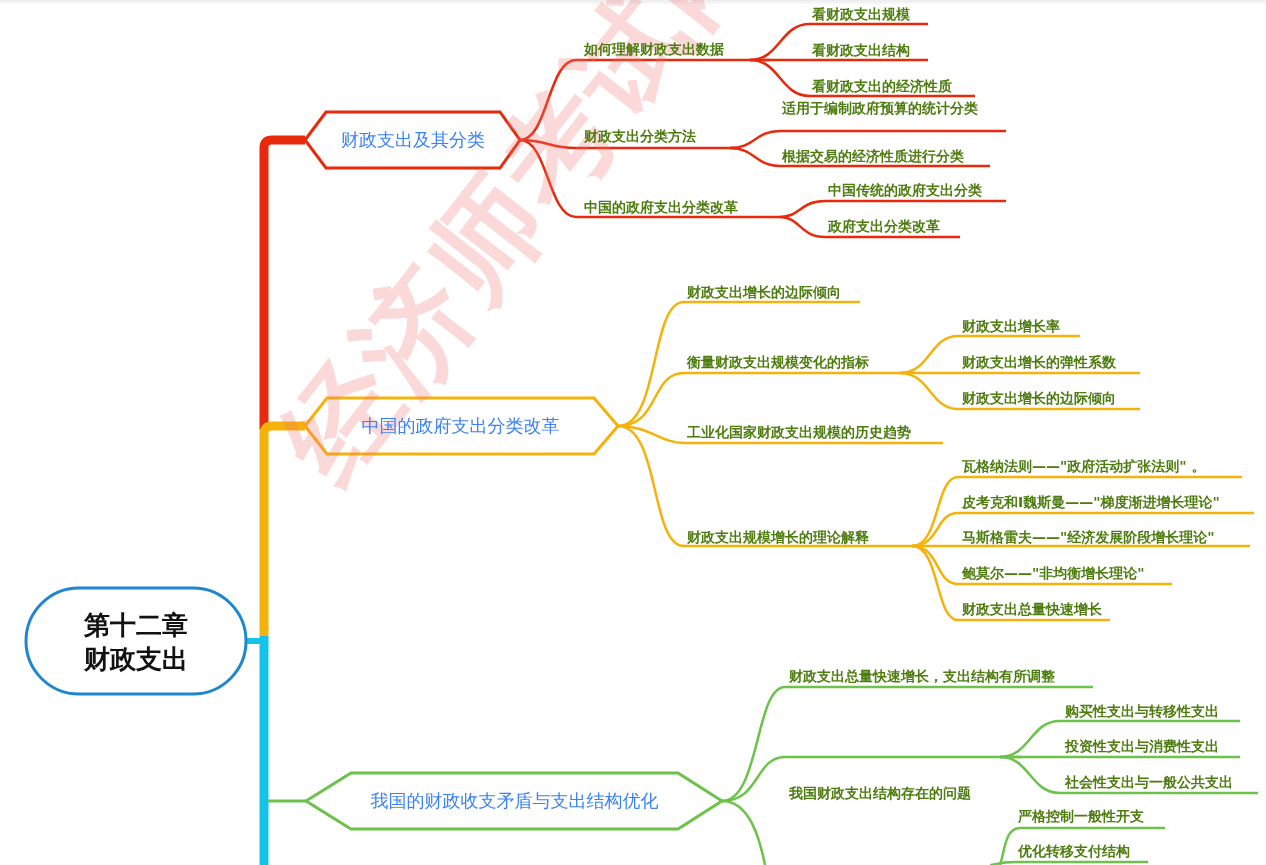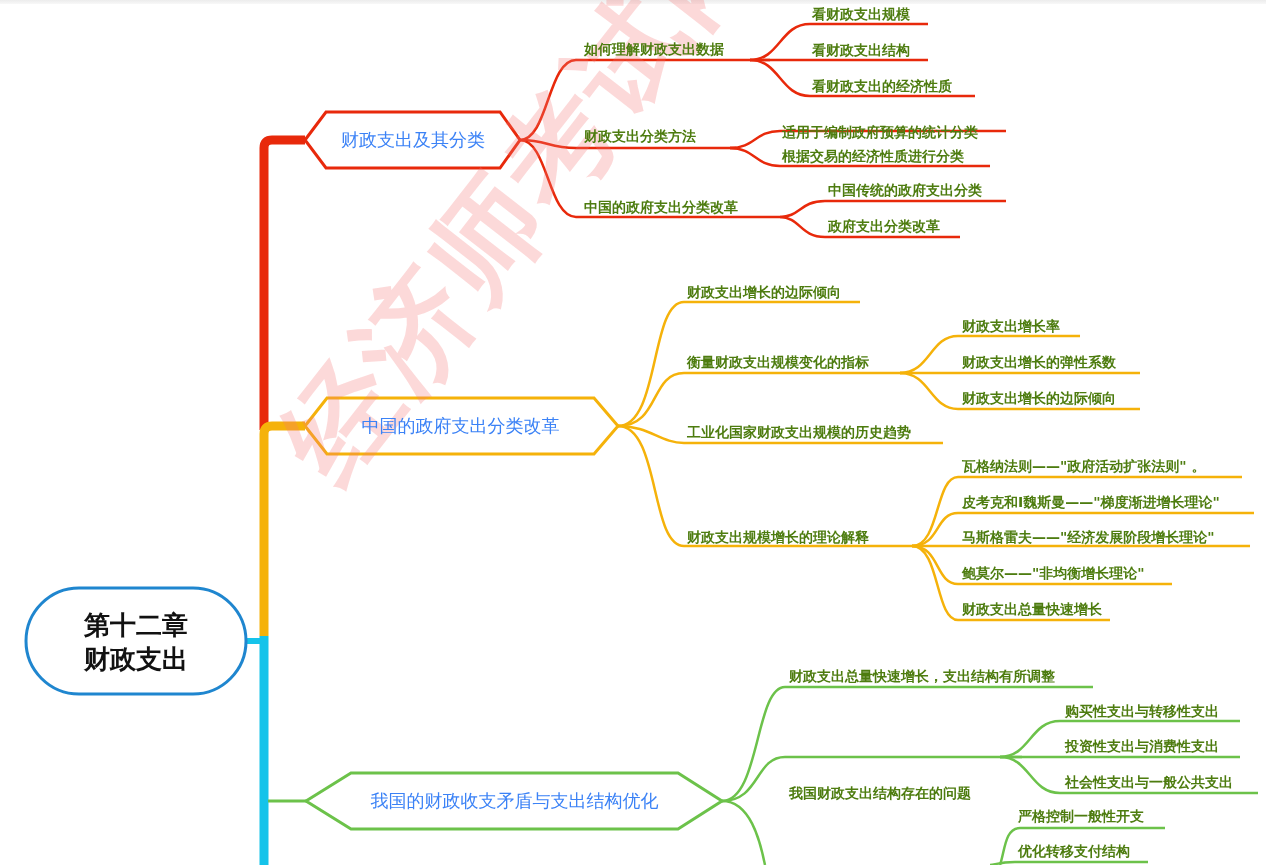--- a/index.html
+++ b/index.html
@@ -159,21 +159,21 @@
 <div class="branch-label" style="left:351px; top:790px; width:327px;">我国的财政收支矛盾与支出结构优化</div>
 
 <div class="label" style="left:584px; top:41px;">如何理解财政支出数据</div>
 <div class="label" style="left:584px; top:129px;font-family:Liberation Serif, serif;">财政支出分类方法</div>
 <div class="label" style="left:584px; top:199px;">中国的政府支出分类改革</div>
 
 <div class="label" style="left:812px; top:6px;">看财政支出规模</div>
 <div class="label" style="left:812px; top:42px;">看财政支出结构</div>
 <div class="label" style="left:812px; top:78px;">看财政支出的经济性质</div>
 
-<div class="label" style="left:782px; top:124px;text-align:right;">适用于编制政府预算的统计分类</div>
+<div class="label" style="left:782px; top:100px;text-align:right;">适用于编制政府预算的统计分类</div>
 <div class="label" style="left:782px; top:148px;">根据交易的经济性质进行分类</div>
 
 <div class="label" style="left:828px; top:182px;">中国传统的政府支出分类</div>
 <div class="label" style="left:828px; top:218px;">政府支出分类改革</div>
 
 <div class="label" style="left:687px; top:284px;">财政支出增长的边际倾向</div>
 <div class="label" style="left:687px; top:354px;">衡量财政支出规模变化的指标</div>
 <div class="label" style="left:687px; top:424px;">工业化国家财政支出规模的历史趋势</div>
 <div class="label" style="left:687px; top:529px;">财政支出规模增长的理论解释</div>
 

